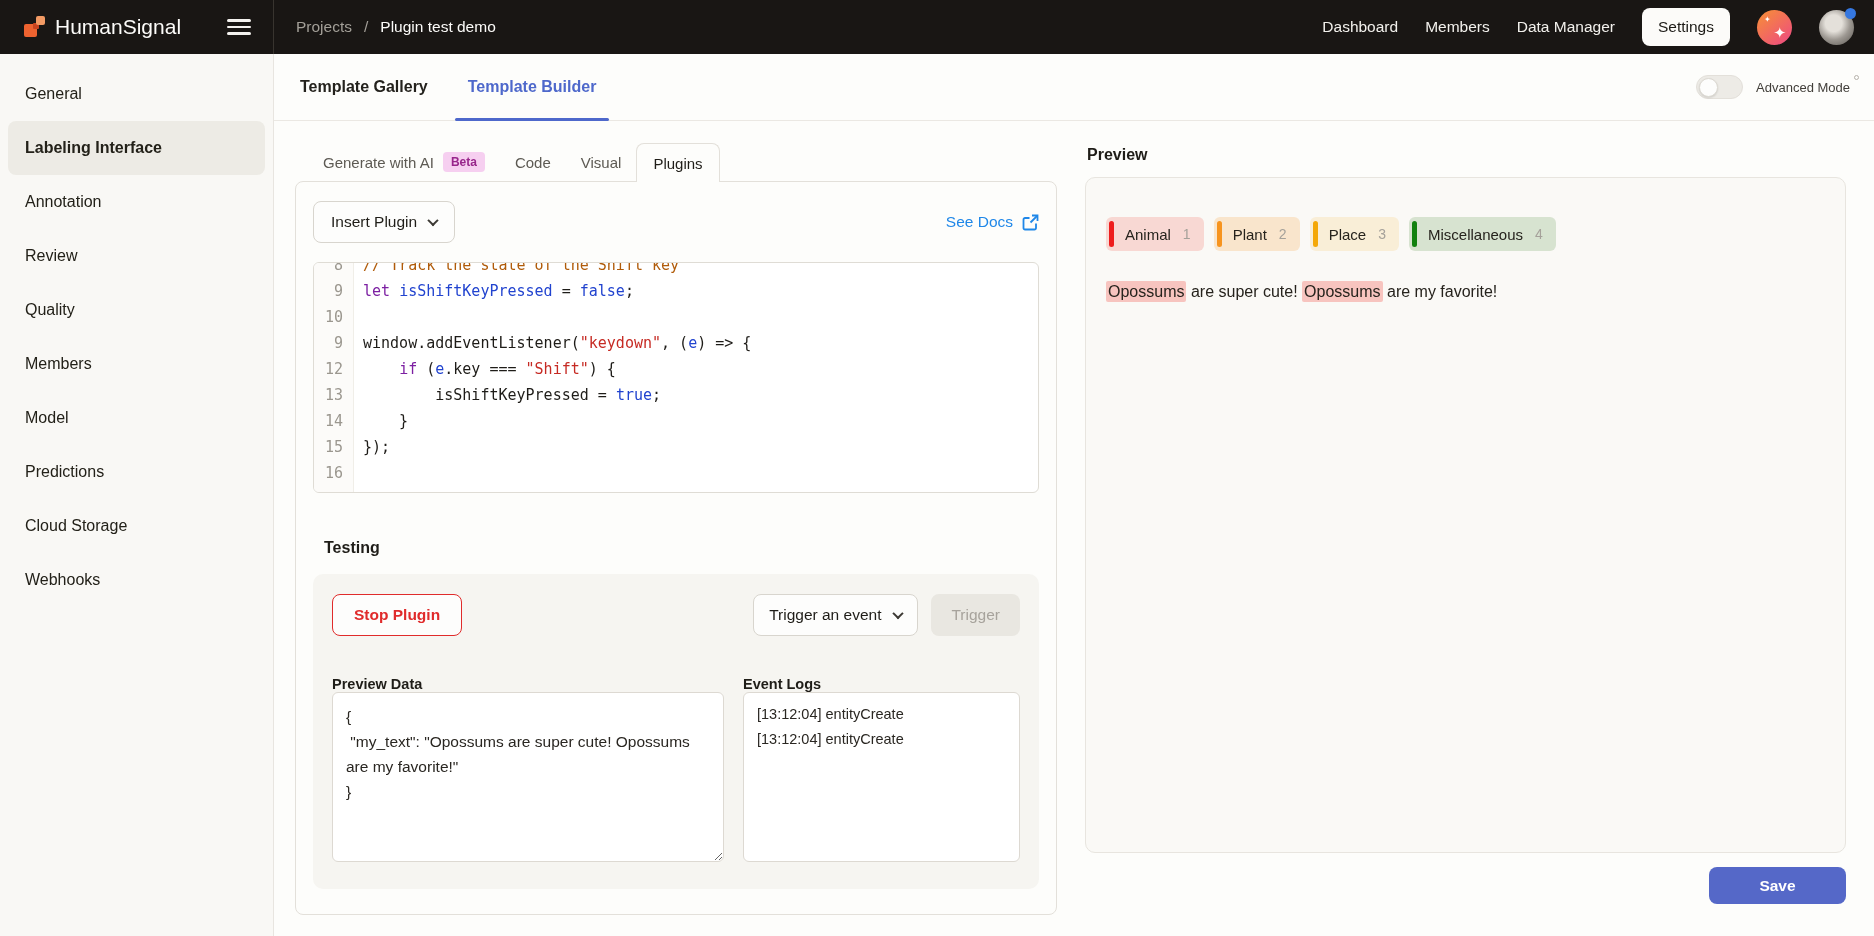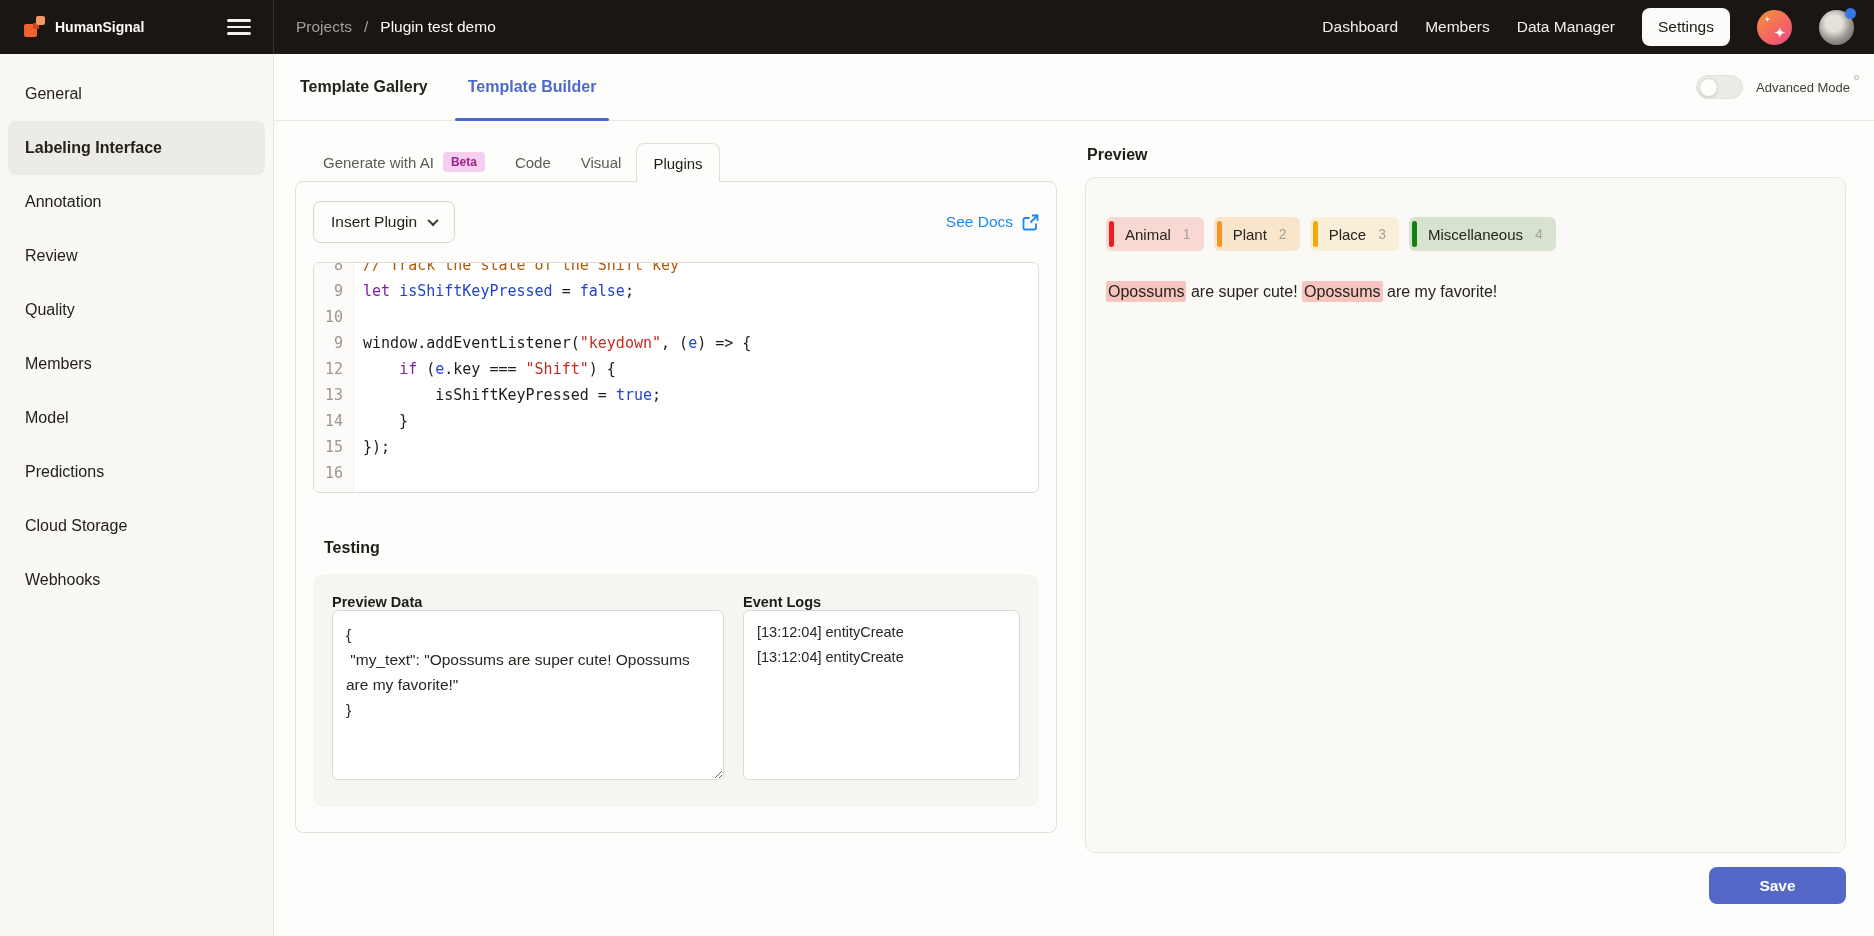--- a/index.html
+++ b/index.html
@@ -3,21 +3,21 @@
 <meta charset="utf-8">
 <style>
   * { margin:0; padding:0; box-sizing:border-box; }
   html,body { width:1874px; height:936px; overflow:hidden; background:#fdfdfb;
               font-family:"Liberation Sans",sans-serif; color:#24221d; }
 
   
   .navbar { height:54px; background:#191614; display:flex; align-items:stretch; color:#fff; }
   .nav-left { width:274px; display:flex; align-items:center; justify-content:space-between;
               padding:0 22px 0 24px; border-right:1px solid #38342f; }
-  .brand { display:flex; align-items:center; gap:9px; font-size:14px; font-weight:700; color:#fcfbf9; }
+  .brand { display:flex; align-items:center; gap:9px; font-size:21px; font-weight:400; color:#fcfbf9; }
   .logo-mark { position:relative; width:22px; height:22px; }
   .logo-sq1 { position:absolute; left:0; bottom:1px; width:13px; height:13px; background:#ee6330; border-radius:2px; }
   .logo-sq2 { position:absolute; right:1px; top:0; width:9px; height:9px; background:#f29a64; border-radius:2px; }
   .logo-sq3 { position:absolute; left:9px; top:7px; width:6px; height:6px; background:#c9441f; border-radius:1px; }
   .hamburger { width:24px; display:flex; flex-direction:column; gap:4px; cursor:pointer; }
   .hamburger div { height:2.5px; background:#f4f2ef; border-radius:2px; }
   .breadcrumb { display:flex; align-items:center; gap:12px; padding-left:22px; font-size:15.5px; }
   .crumb-muted { color:#a39f98; }
   .crumb-current { color:#fcfbf9; }
   .nav-right { margin-left:auto; display:flex; align-items:center; gap:27px; padding-right:20px; }
@@ -273,20 +273,28 @@
                 <div class="code-line">
                   <div class="gutter">17</div>
                   <div class="code-text"><span class="tok-pl">window.addEventListener(</span><span class="tok-str">"keyup"</span><span class="tok-pl">, (</span><span class="tok-def">e</span><span class="tok-pl">) =&gt; {</span></div>
                 </div>
               </div>
           </div>
 
           <h3 class="testing-heading">Testing</h3>
 
           <div class="testing-panel">
+            <div class="test-buttons">
+              <button class="stop-btn">Stop Plugin</button>
+              <button class="trigger-select">
+                <span>Trigger an event</span>
+                <span class="chev"></span>
+              </button>
+              <button class="trigger-btn">Trigger</button>
+            </div>
             <div class="test-io">
               <div>
                 <div class="io-label">Preview Data</div>
                 <textarea class="preview-data" spellcheck="false" style="">{
  "my_text": "Opossums are super cute! Opossums are my favorite!"
 }</textarea>
               </div>
               <div>
                 <div class="io-label">Event Logs</div>
                 <div class="event-logs">

